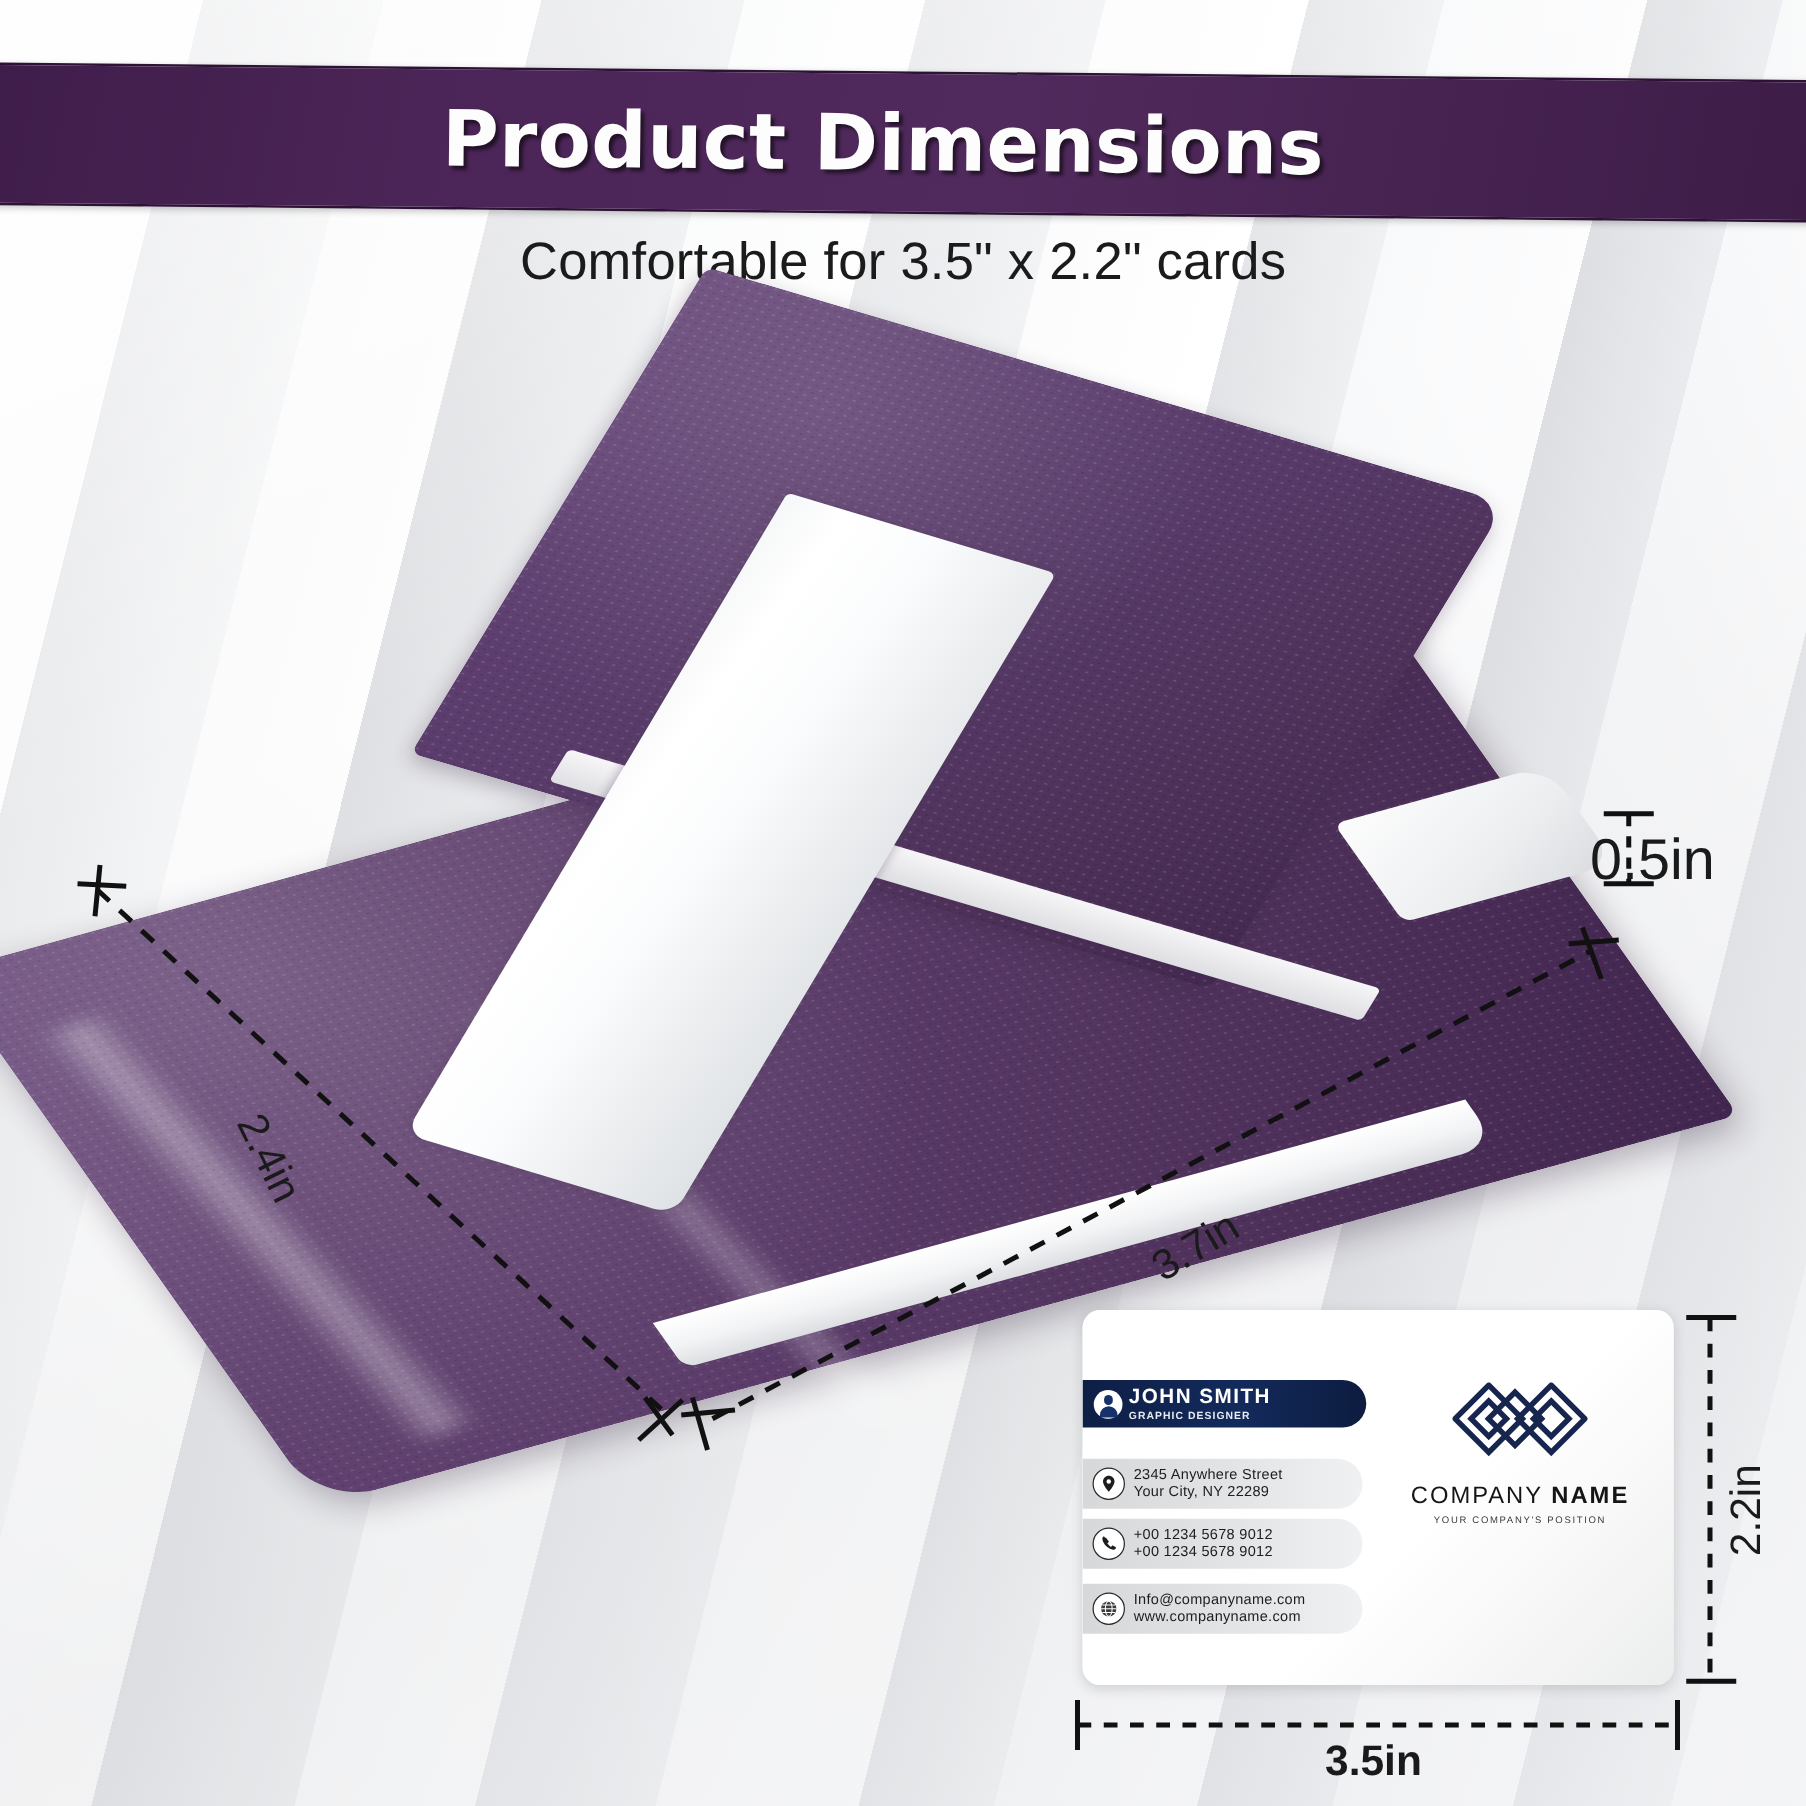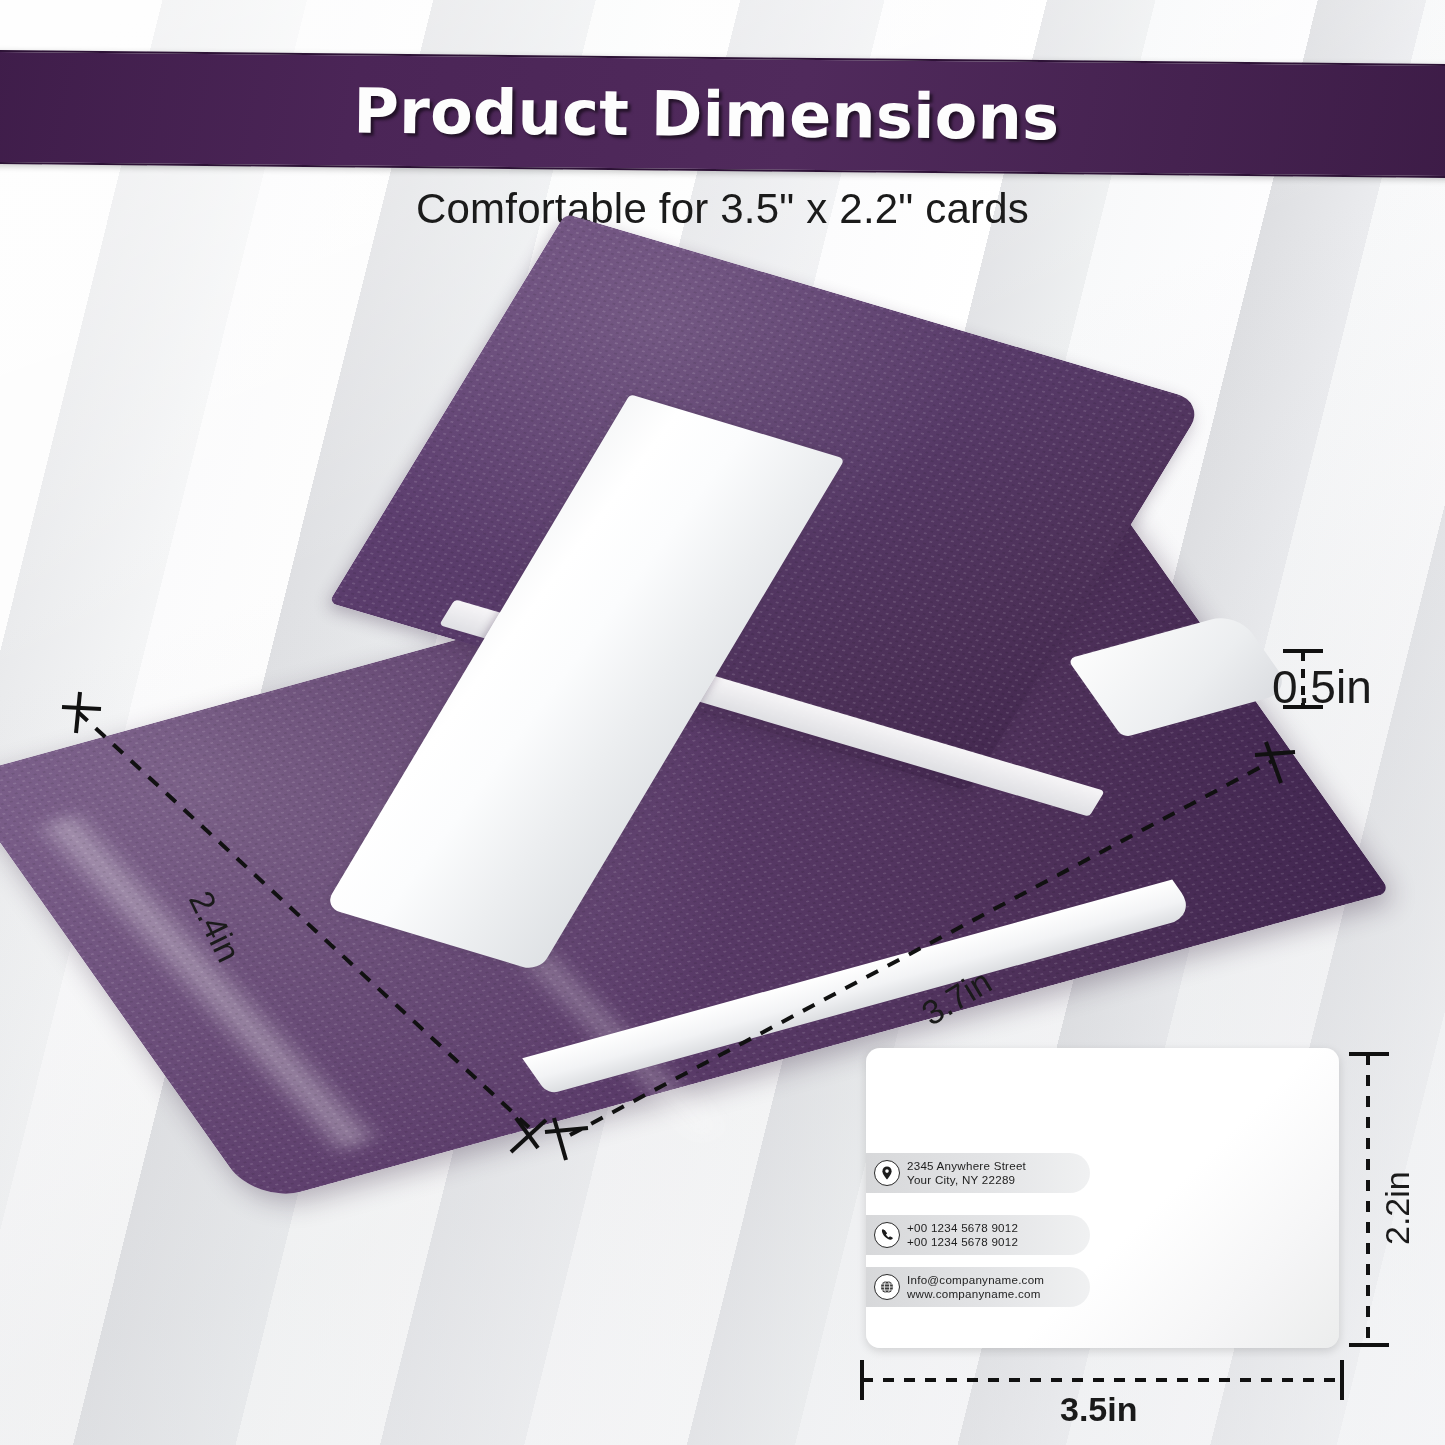--- a/index.html
+++ b/index.html
@@ -155,21 +155,21 @@
   .bc-avatar::before{content:"";position:absolute;left:50%;top:4.5px;width:7.5px;height:7.5px;border-radius:50%;background:#17326b;transform:translateX(-50%);}
   .bc-avatar::after{content:"";position:absolute;left:50%;top:13.5px;width:14px;height:9px;border-radius:7px 7px 0 0;background:#17326b;transform:translateX(-50%);}
   .bc-name{color:#fff;font-size:16.5px;font-weight:bold;letter-spacing:1.2px;line-height:1.02;}
   .bc-role{color:#e8ecf4;font-size:8.3px;font-weight:bold;letter-spacing:.85px;margin-top:1px;}
 
   .bc-row{
     position:absolute;left:0;width:216px;height:40px;
     background:linear-gradient(90deg,#d7d8da 0%,#e3e4e6 55%,#f0f1f2 100%);
     border-radius:0 20px 20px 0;display:flex;align-items:center;gap:7px;padding-left:8px;
   }
-  #row-addr{top:105px;}
+  #row-addr{top:119px;}
   #row-phone{top:167px;}
   #row-web{top:219px;}
   .bc-ico{width:24px;height:24px;border-radius:50%;background:#fff;border:1.6px solid #2a2a2a;position:relative;flex:0 0 auto;}
   .bc-ico svg{position:absolute;left:50%;top:50%;transform:translate(-50%,-50%);}
   .bc-lines{font-size:11.6px;line-height:1.22;color:#1d1d1d;letter-spacing:.25px;}
 
   .bc-logo{position:absolute;right:14px;top:58px;width:218px;text-align:center;}
   .bc-logo-mark{display:block;margin:0 auto 4px;}
   .bc-company{font-size:19px;letter-spacing:1.6px;color:#151515;}
   .bc-company b{font-weight:bold;}
@@ -230,20 +230,27 @@
   </svg>
 
   <div class="dim-label" id="lbl-24">2.4in</div>
   <div class="dim-label" id="lbl-37">3.7in</div>
   <div class="dim-label" id="lbl-05">0.5in</div>
   <div class="dim-label" id="lbl-22">2.2in</div>
   <div class="dim-label" id="lbl-35">3.5in</div>
 
   <div class="bcard">
 
+    <div class="bc-name-pill">
+      <span class="bc-avatar"></span>
+      <span>
+        <div class="bc-name">JOHN SMITH</div>
+        <div class="bc-role">GRAPHIC DESIGNER</div>
+      </span>
+    </div>
 
     <div class="bc-row" id="row-addr">
       <span class="bc-ico">
         <svg width="13" height="14" viewBox="0 0 13 14">
           <path d="M6.5 0.6C3.9 0.6 1.9 2.6 1.9 5.2c0 3.3 4.6 8.2 4.6 8.2s4.6-4.9 4.6-8.2C11.1 2.6 9.1 0.6 6.5 0.6z" fill="#1d1d1d"></path>
           <circle cx="6.5" cy="5.1" r="1.8" fill="#fff"></circle>
         </svg>
       </span>
       <span class="bc-lines">
         <div>2345 Anywhere Street</div>
@@ -274,16 +281,34 @@
             <line x1="1.9" y1="10" x2="12.1" y2="10"></line>
           </g>
         </svg>
       </span>
       <span class="bc-lines">
         <div>Info@companyname.com</div>
         <div>www.companyname.com</div>
       </span>
     </div>
 
+    <div class="bc-logo">
+      <svg class="bc-logo-mark" width="108" height="76" viewBox="0 0 108 76">
+        <g fill="none" stroke="#17264f" stroke-width="4.4">
+          <rect x="10" y="10" width="38" height="38" transform="rotate(45 29 29)"></rect>
+          <rect x="19" y="19" width="20" height="20" transform="rotate(45 29 29)"></rect>
+          <rect x="60" y="10" width="38" height="38" transform="rotate(45 79 29)"></rect>
+          <rect x="69" y="19" width="20" height="20" transform="rotate(45 79 29)"></rect>
+        </g>
+        <g fill="none" stroke="#17264f" stroke-width="4.4">
+          <rect x="35" y="14" width="30" height="30" transform="rotate(45 50 29)"></rect>
+        </g>
+      </svg>
+      <div class="bc-company">
+        <span>COMPANY</span>
+        <b>NAME</b>
+      </div>
+      <div class="bc-tag">YOUR  COMPANY'S  POSITION</div>
+    </div>
 
   </div>
 
 </div>
 
 </body></html>

